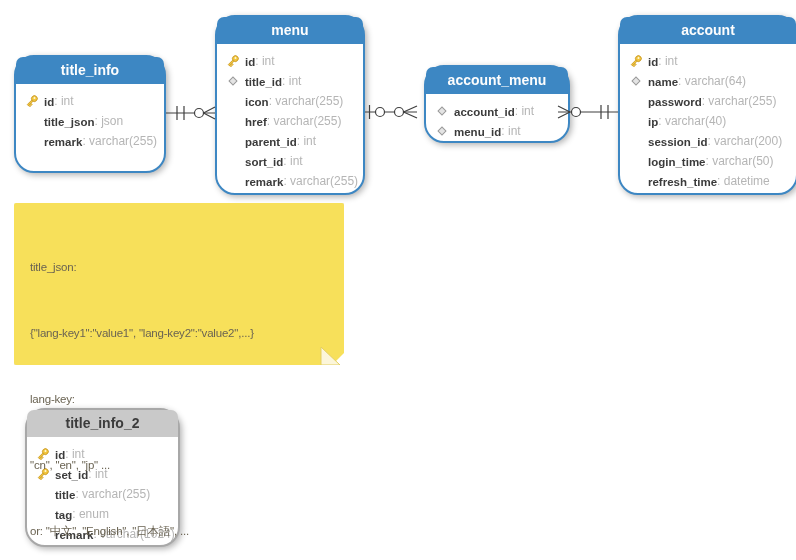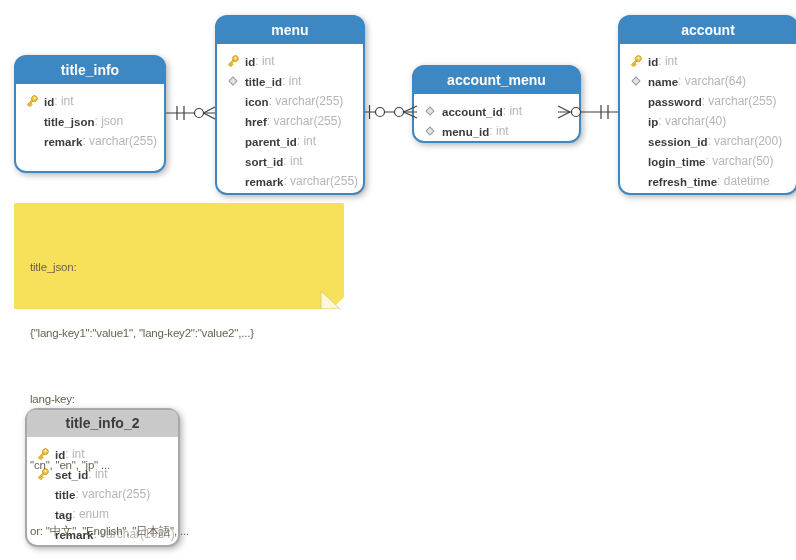--- a/index.html
+++ b/index.html
@@ -1,36 +1,36 @@
 <!DOCTYPE html>
 <html><head>
 <meta charset="utf-8">
 <style>
   html,body{margin:0;padding:0;background:#fff;}
   .canvas{position:relative;width:796px;height:560px;background:#ffffff;overflow:hidden;
           font-family:"Liberation Sans","DejaVu Sans",sans-serif;}
 
   
-  .table{position:absolute;background:#fff;border:2px solid #3d87c3;border-radius:12px;
+  .table{position:absolute;background:#fff;border:2px solid #3d87c3;border-radius:20px;
          box-shadow:2px 2px 6px rgba(0,0,0,.30);box-sizing:border-box;}
   .thead{height:27px;line-height:27px;text-align:center;background:#3d87c3;color:#fdfdfd;
          font-size:14px;font-weight:bold;border-radius:7px 7px 0 0;}
   .tbody{padding-top:4px;}
   .trow{height:20px;display:flex;align-items:flex-end;padding-left:8px;}
   .icell{width:15px;height:15px;margin-right:5px;flex:none;display:flex;align-items:center;justify-content:center;}
   .rname{font-size:11.5px;font-weight:bold;color:#3b3b3b;white-space:pre;}
   .rtype{font-size:12px;color:#b5b5b5;white-space:pre;}
   .table.gray{border-color:#a8a8a8;}
   .table.gray .thead{background:#c9c9c9;color:#3c3c3c;}
 
   
   .overlay{position:absolute;left:0;top:0;}
 
   
-  .note{position:absolute;left:14px;top:203px;width:330px;height:106px;}
+  .note{position:absolute;left:14px;top:203px;width:330px;height:162px;}
   .note-bg{position:absolute;left:0;top:0;right:0;bottom:0;background:#f7e05a;
            clip-path:polygon(0 0,100% 0,100% calc(100% - 12px),calc(100% - 12px) 100%,0 100%);
            filter:drop-shadow(2px 2px 3px rgba(0,0,0,.30));border-radius:2px;}
   .note-fold{position:absolute;right:1px;bottom:0;}
   .note-text{position:absolute;left:16px;top:9px;width:312px;font-size:11.5px;letter-spacing:-0.2px;
              color:#6a6352;line-height:22px;white-space:pre;overflow:hidden;}
 </style>
 </head>
 <body>
 
@@ -120,21 +120,21 @@
           <span class="rtype">: int</span>
       </div>
       <div class="trow">
         <span class="icell"></span>
         <span class="rname">remark</span>
           <span class="rtype">: varchar(255)</span>
       </div>
     </div>
   </div>
 
-  <div class="table" style="left:412px;top:65px;width:169px;height:78px">
+  <div class="table" style="left:424px;top:65px;width:146px;height:78px">
     <div class="thead">account_menu</div>
     <div class="tbody">
       <div class="trow">
         <span class="icell">
             <svg width="14" height="14" viewBox="0 0 14 14">
               <use href="#diamond-sym"></use>
             </svg>
           </span>
         <span class="rname">account_id</span>
           <span class="rtype">: int</span>

